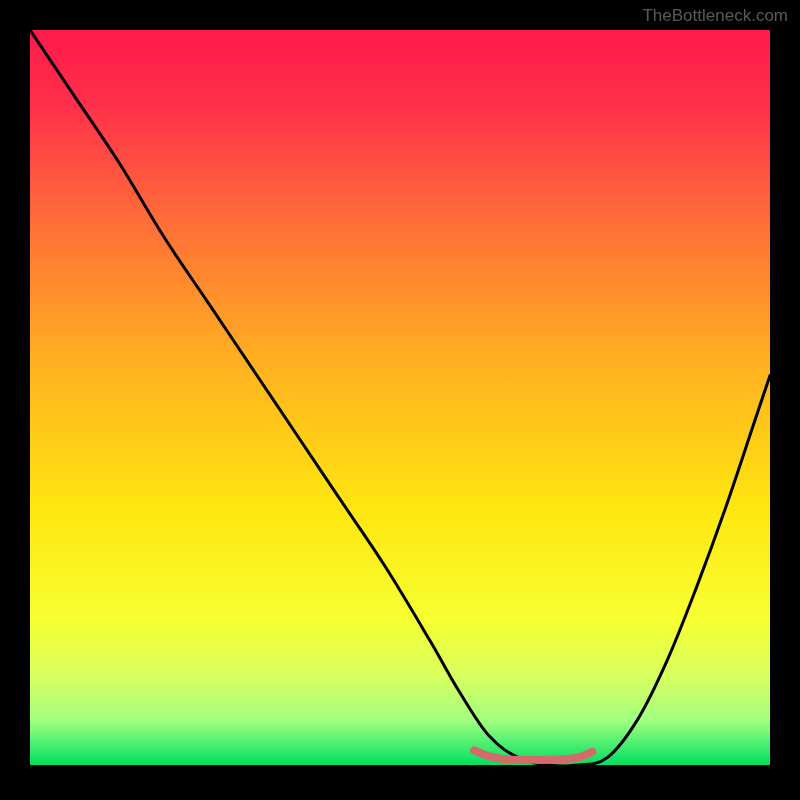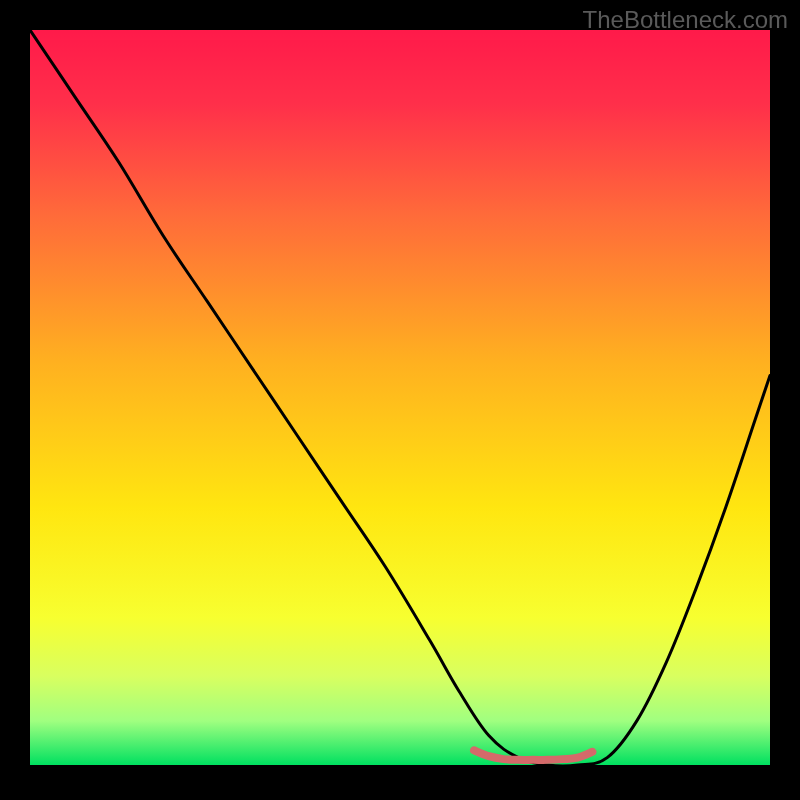--- a/index.html
+++ b/index.html
@@ -8,21 +8,21 @@
     height: 800px;
     background: #000;
     position: relative;
     font-family: Arial, sans-serif;
   }
   .watermark {
     position: absolute;
     top: 6px;
     right: 12px;
     color: #5a5a5a;
-    font-size: 24px;
+    font-size: 17px;
     font-weight: 500;
     z-index: 10;
   }
   .plot-frame {
     position: absolute;
     left: 30px;
     top: 30px;
     width: 740px;
     height: 735px;
     background: #000;

